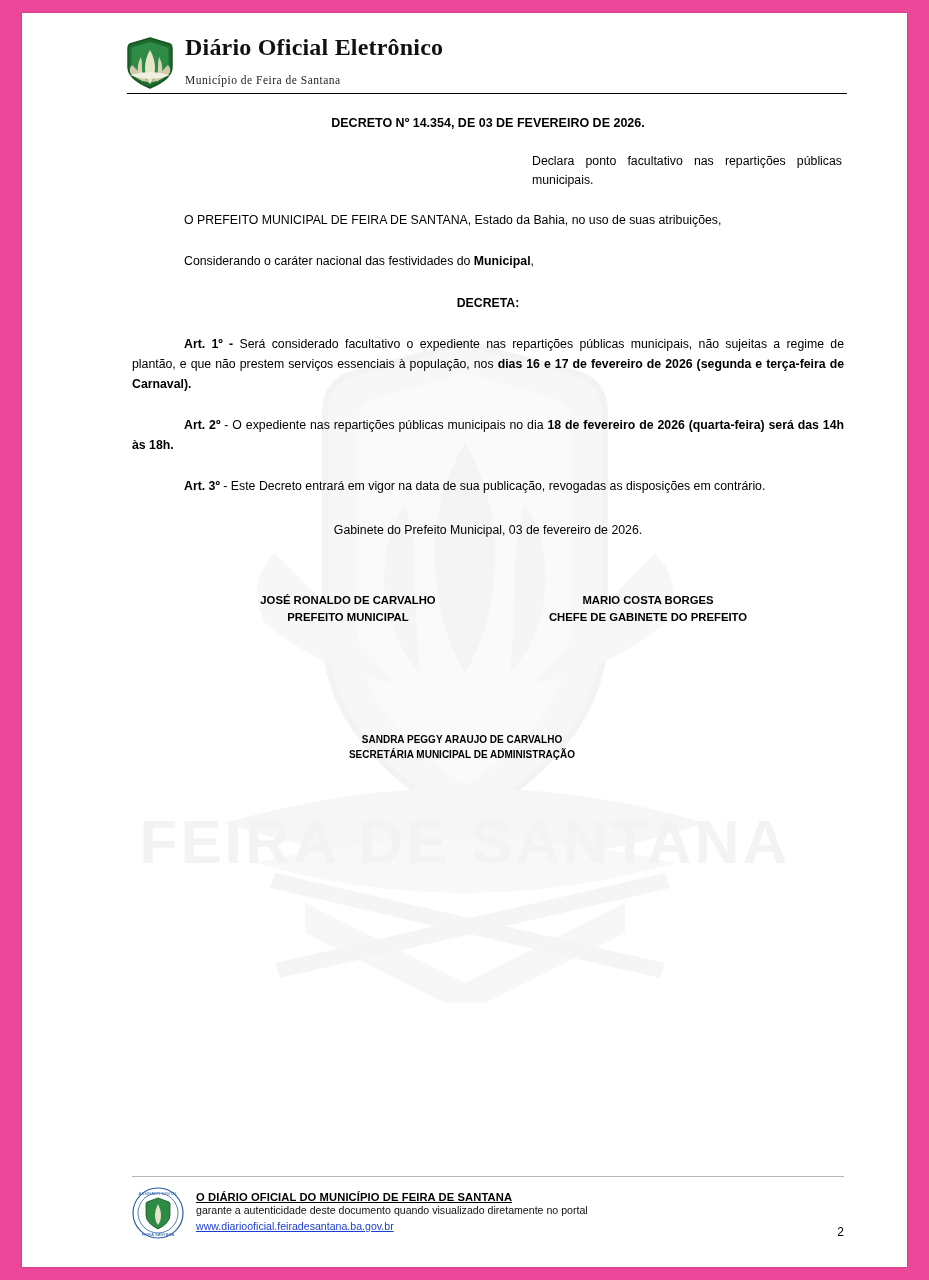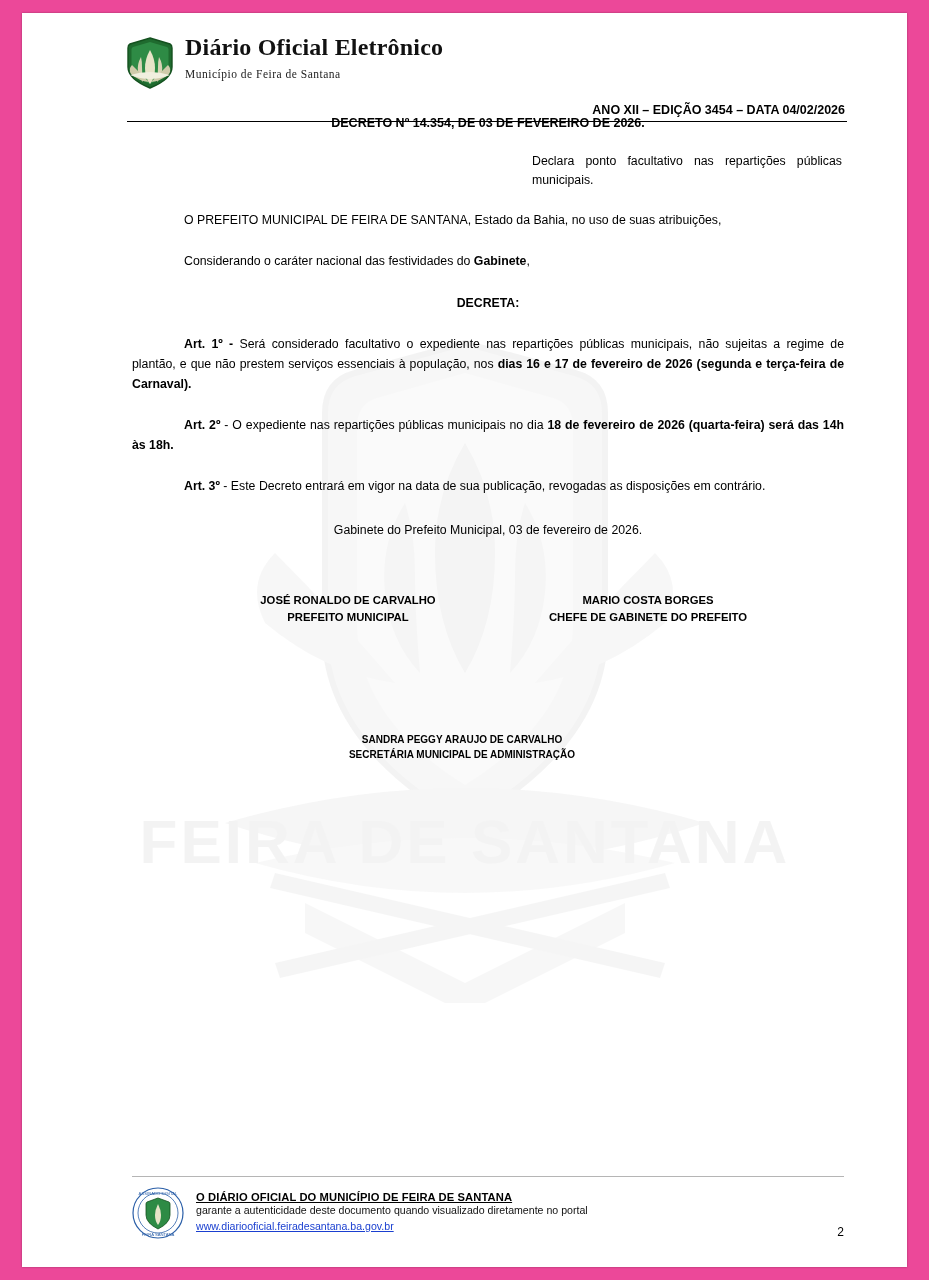--- a/index.html
+++ b/index.html
@@ -66,21 +66,21 @@
     font-weight: bold;
     color: #111;
     letter-spacing: .2px;
     line-height: 1.05;
   }
   .masthead-sub {
     font-family: "Liberation Serif", serif;
     font-size: 11.5px;
     color: #222;
     letter-spacing: .5px;
-    margin-top: 8px;
+    margin-top: 14px;
   }
   .edition {
     text-align: right;
     font-size: 12.5px;
     font-weight: bold;
     color: #000;
     margin-top: 14px;
     padding-right: 2px;
   }
   .rule {
@@ -245,34 +245,33 @@
             <path d="M5 28 q9 9 17 17 q-10 -1 -18 -8 q-3 -5 1 -9z" fill="#cfcbaa"></path>
             <path d="M41 28 q-9 9 -17 17 q10 -1 18 -8 q3 -5 -1 -9z" fill="#cfcbaa"></path>
             <path d="M3 38 q20 -6 40 0 q-20 8 -40 0z" fill="#f1efdf"></path>
           </svg>
         </div>
         <div>
           <div class="masthead-title">Diário Oficial Eletrônico</div>
           <div class="masthead-sub">Município de Feira de Santana</div>
         </div>
       </div>
-      <div class="edition">ANO XII – EDIÇÃO 3454 – DATA 04/02/2026</div>
       <div class="rule"></div>
     </div>
 
     <div class="content">
 
       <div class="doc-title">DECRETO Nº 14.354, DE 03 DE FEVEREIRO DE 2026.</div>
 
       <div class="ementa">Declara ponto facultativo nas repartições públicas municipais.</div>
 
       <div class="para">O PREFEITO MUNICIPAL DE FEIRA DE SANTANA, Estado da Bahia, no uso de suas atribuições,</div>
 
       <div class="para">
-        <span>Considerando o caráter nacional das festividades do </span><b>Gabinete</b><span>,</span>
+        <span>Considerando o caráter nacional das festividades do </span><b>Municipal</b><span>,</span>
       </div>
 
       <div class="decreta">DECRETA:</div>
 
       <div class="para justify-full">
         <b>Art. 1º - </b><span>Será considerado facultativo o expediente nas repartições públicas municipais, não sujeitas a regime de plantão, e que não prestem serviços essenciais à população, nos </span><b>dias 16 e 17 de fevereiro de 2026 (segunda e terça-feira de Carnaval).</b>
       </div>
 
       <div class="para justify-full">
         <b>Art. 2º </b><span>- O expediente nas repartições públicas municipais no dia </span><b>18 de fevereiro de 2026 (quarta-feira)</b><span> </span><b>será das 14h às 18h.</b>

